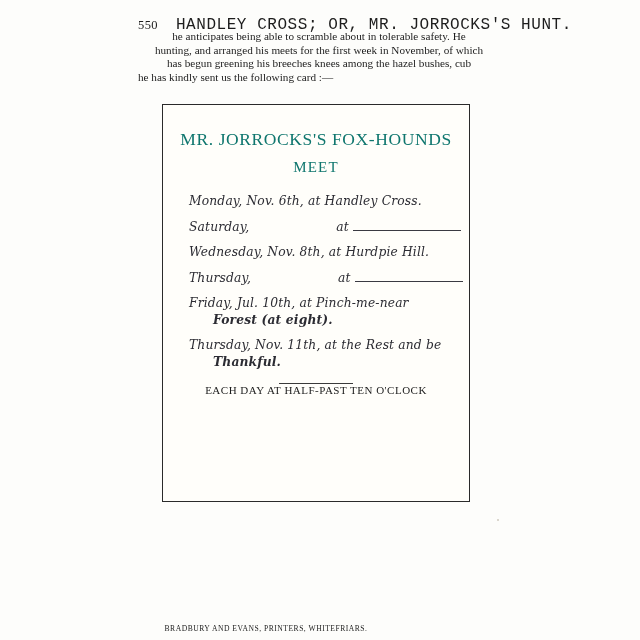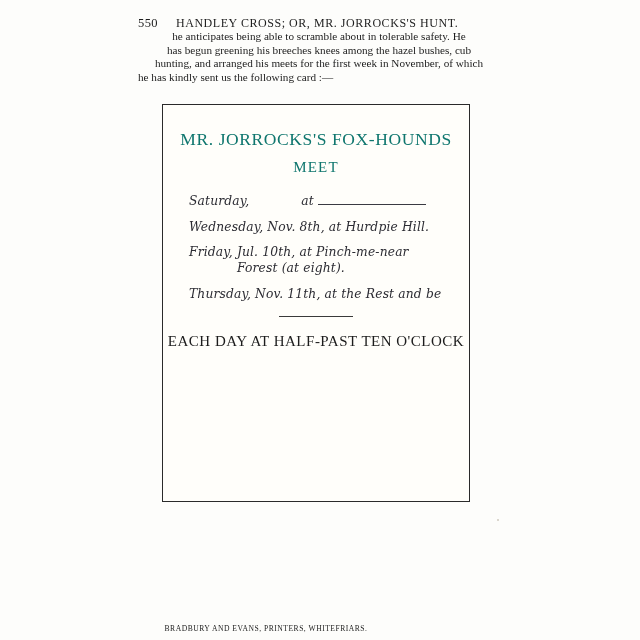--- a/index.html
+++ b/index.html
@@ -35,22 +35,22 @@
     align-items: baseline;
   }
   .folio {
     font-family: "Liberation Serif", serif;
     font-size: 12.5px;
     letter-spacing: 0.4px;
     color: #1d1d1d;
     margin-right: 18px;
   }
   .head-title {
-    font-family: Liberation Serif, serif;
-    font-size: 12px;
+    font-family: Liberation Mono, monospace;
+    font-size: 16px;
     letter-spacing: 0.55px;
     color: #1d1d1d;
     white-space: nowrap;
   }
 
   
   .body-text {
     position: absolute;
     left: 138px;
     top: 30px;
@@ -112,45 +112,45 @@
     letter-spacing: 0.15px;
   }
   .meet-row .day {
     display: inline-block;
   }
   .meet-row .rest {
     display: inline-block;
   }
   .meet-row.blank .at {
     display: inline-block;
-    margin-left: 48px;
+    margin-left: 83px;
   }
   .rule-fill {
     display: inline-block;
     border-bottom: 1px solid #3a3a42;
     height: 10px;
     vertical-align: baseline;
   }
   .meet-row .cont {
     display: block;
-    margin-left: 48px;
+    margin-left: 24px;
     margin-top: 1px;
+    font-weight: bold;
   }
 
   .short-rule {
     width: 74px;
     height: 0;
     border-top: 1px solid #3a3a3a;
     margin: 14px auto 0 auto;
   }
 
   .card-footer {
-    margin-top: 16px;
-    text-align: center;
-    font-size: 15px;
+    text-align: center;
+    font-size: 11px;
     letter-spacing: 0.5px;
     color: #1c1c1c;
   }
 
   
   .imprint {
     position: absolute;
     left: 0;
     top: 624px;
     width: 532px;
@@ -176,58 +176,68 @@
   <div class="running-head">
     <span class="folio">550</span>
     <span class="head-title">HANDLEY CROSS; OR, MR. JORROCKS'S HUNT.</span>
   </div>
 
   <div class="body-text">
     <span class="line stretch">
       <span>he anticipates being able to scramble about in tolerable safety.   He</span>
     </span>
     <span class="line stretch">
+      <span>hunting, and arranged his meets for the first week in November, of which</span>
+    </span>
+    <span class="line stretch">
       <span>has begun greening his breeches knees among the hazel bushes, cub</span>
-    </span>
-    <span class="line stretch">
-      <span>hunting, and arranged his meets for the first week in November, of which</span>
     </span>
     <span class="line">
       <span>he has kindly sent us the following card :—</span>
     </span>
   </div>
 
   <div class="card">
     <div class="card-title">MR. JORROCKS'S FOX-HOUNDS</div>
     <div class="card-meet">MEET</div>
 
     <div class="meet-list">
 
+      <div class="meet-row">
+        <span class="day">Monday,</span>
+        <span class="rest"> Nov. 6th, at Handley Cross.</span>
+      </div>
 
       <div class="meet-row blank">
         <span class="day">Saturday,</span>
         <span class="at">at </span>
         <span class="rule-fill" style="width:108px"></span>
       </div>
 
       <div class="meet-row">
         <span class="day">Wednesday,</span>
         <span class="rest"> Nov. 8th, at Hurdpie Hill.</span>
       </div>
 
+      <div class="meet-row blank">
+        <span class="day">Thursday,</span>
+        <span class="at">at </span>
+        <span class="rule-fill" style="width:108px"></span>
+      </div>
 
       <div class="meet-row">
         <span class="day">Friday,</span>
         <span class="rest"> Jul. 10th, at Pinch-me-near</span>
         <span class="cont">Forest (at eight).</span>
       </div>
 
       <div class="meet-row">
         <span class="day">Thursday,</span>
         <span class="rest"> Nov. 11th, at the Rest and be</span>
+        <span class="cont">Thankful.</span>
       </div>
 
     </div>
 
     <div class="short-rule"></div>
     <div class="card-footer">EACH DAY AT HALF-PAST TEN O'CLOCK</div>
   </div>
 
   <div class="speck" style="left:497px; top:519px;"></div>
 

